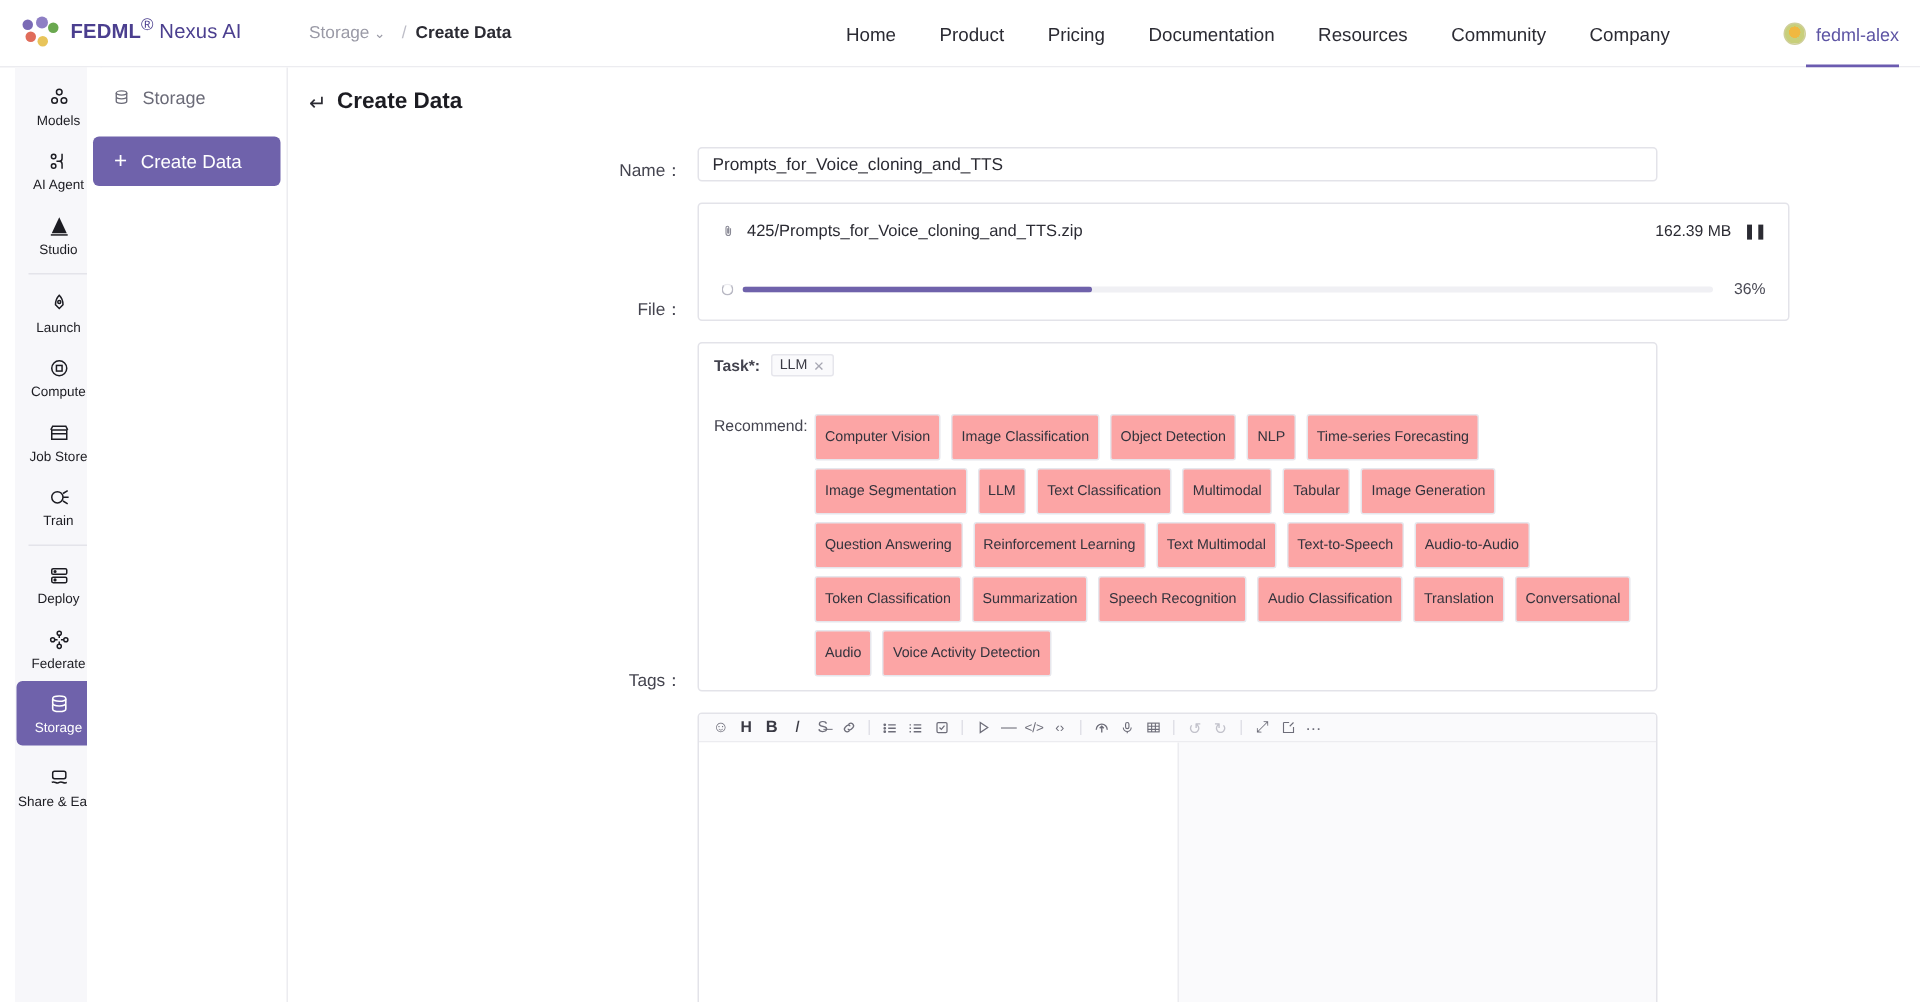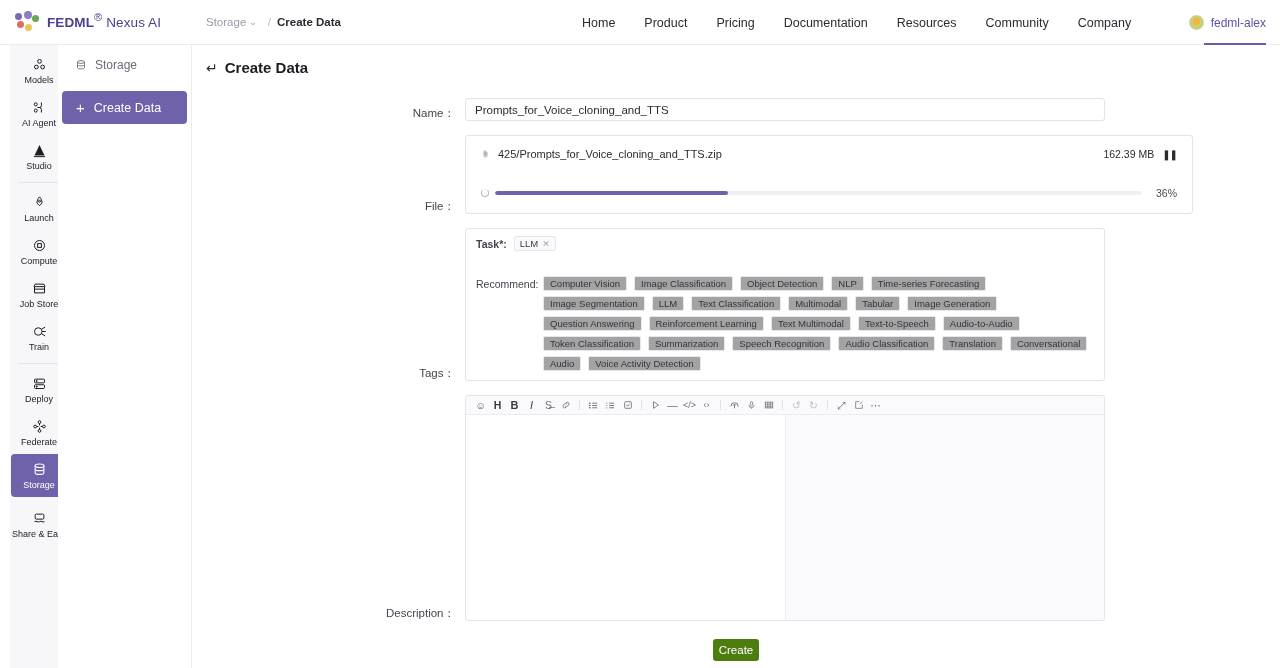--- a/index.html
+++ b/index.html
@@ -27,21 +27,21 @@
   .brand-text { font-size: 13.5px; color: #4b3f8f; letter-spacing: .1px; white-space: nowrap; }
   .brand-text b { font-weight: 700; }
   .brand-text span.sub { font-weight: 400; }
 
   .breadcrumb { display: flex; align-items: center; margin-left: 22px; font-size: 11.5px; }
   .bc-link { color: #9a9aa6; }
   .bc-caret { color: #9a9aa6; font-size: 9px; margin: 0 5px 0 3px; }
   .bc-sep { color: #bdbdc7; margin: 0 6px; }
   .bc-current { color: #2b2b33; font-weight: 700; }
 
-  .topnav { position: absolute; left: 582px; top: 0; height: 45px; display: flex; align-items: center; gap: 29px; }
+  .topnav { position: absolute; left: 564px; top: 0; height: 45px; display: flex; align-items: center; gap: 29px; }
   .topnav a { font-size: 12.5px; color: #2b2b33; text-decoration: none; white-space: nowrap; }
 
   .user { position: absolute; right: 14px; top: 0; height: 45px; display: flex; align-items: center; gap: 7px; }
   .avatar { width: 15px; height: 15px; border-radius: 50%; background: radial-gradient(circle at 50% 42%, #f0b840 0 38%, #c8cf7a 39% 100%); border: 1px solid #cfcf9a; }
   .user-name { font-size: 12px; color: #5d54a4; }
   .user-underline { position: absolute; right: 14px; bottom: -1px; width: 62px; height: 2px; background: #6b5bb0; }
 
   
   .rail {
     position: absolute; top: 45px; left: 10px; width: 58px; height: 623px;
@@ -109,22 +109,22 @@
   .tag-key { font-size: 10.5px; color: #44444f; font-weight: bold; }
   .chip-sel {
     display: inline-flex; align-items: center; gap: 4px; height: 15px; padding: 0 5px;
     border: 1px solid #e6e6ec; border-radius: 2px; background: #fafafc; font-size: 9.5px; color: #3a3a44;
   }
   .chip-x { color: #a6a6b2; font-size: 9px; cursor: pointer; }
   .rec-wrap { display: flex; margin-top: 25px; }
   .rec-label { font-size: 10.5px; color: #44444f; width: 67px; flex: 0 0 auto; padding-top: 2px; }
   .rec-chips { display: flex; flex-wrap: wrap; gap: 5px 7px; flex: 1; }
   .chip {
-    display: inline-flex; align-items: center; height: 15px; padding: 0 6px;
-    border: 1px solid #e6e6ec; border-radius: 2px; background: #a3a3a3;
+    display: inline-flex; align-items: center; height: 31px; padding: 0 6px;
+    border: 1px solid #e6e6ec; border-radius: 2px; background: #fca5a5;
     font-size: 9.5px; color: #33333d; white-space: nowrap; cursor: pointer;
   }
 
   .editor { width: 640px; border: 1px solid #e3e3e9; border-radius: 3px; background: #fff; overflow: hidden; }
   .etoolbar {
     height: 19px; background: #fafafc; border-bottom: 1px solid #ececf0;
     display: flex; align-items: center; padding: 0 6px; gap: 0;
   }
   .etool { width: 17px; height: 19px; display: flex; align-items: center; justify-content: center;
            font-size: 10.5px; color: #6d6d79; cursor: pointer; }

